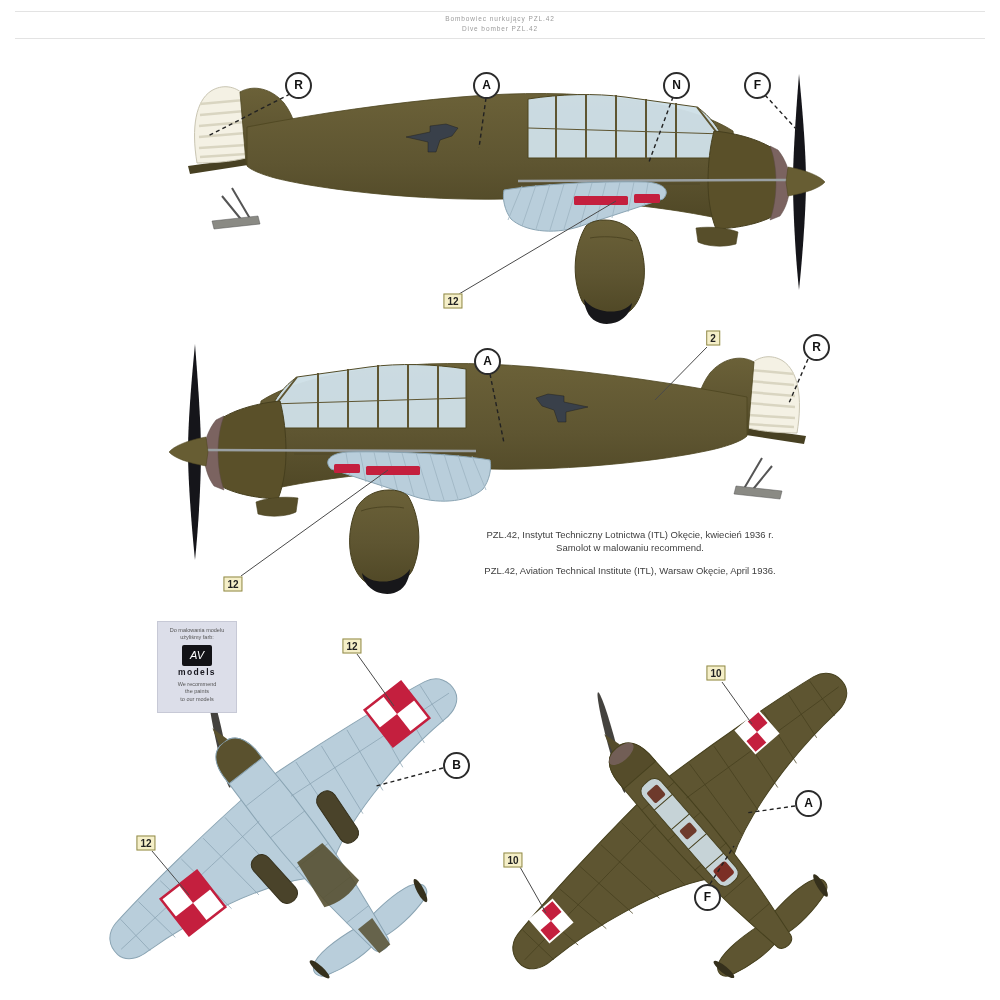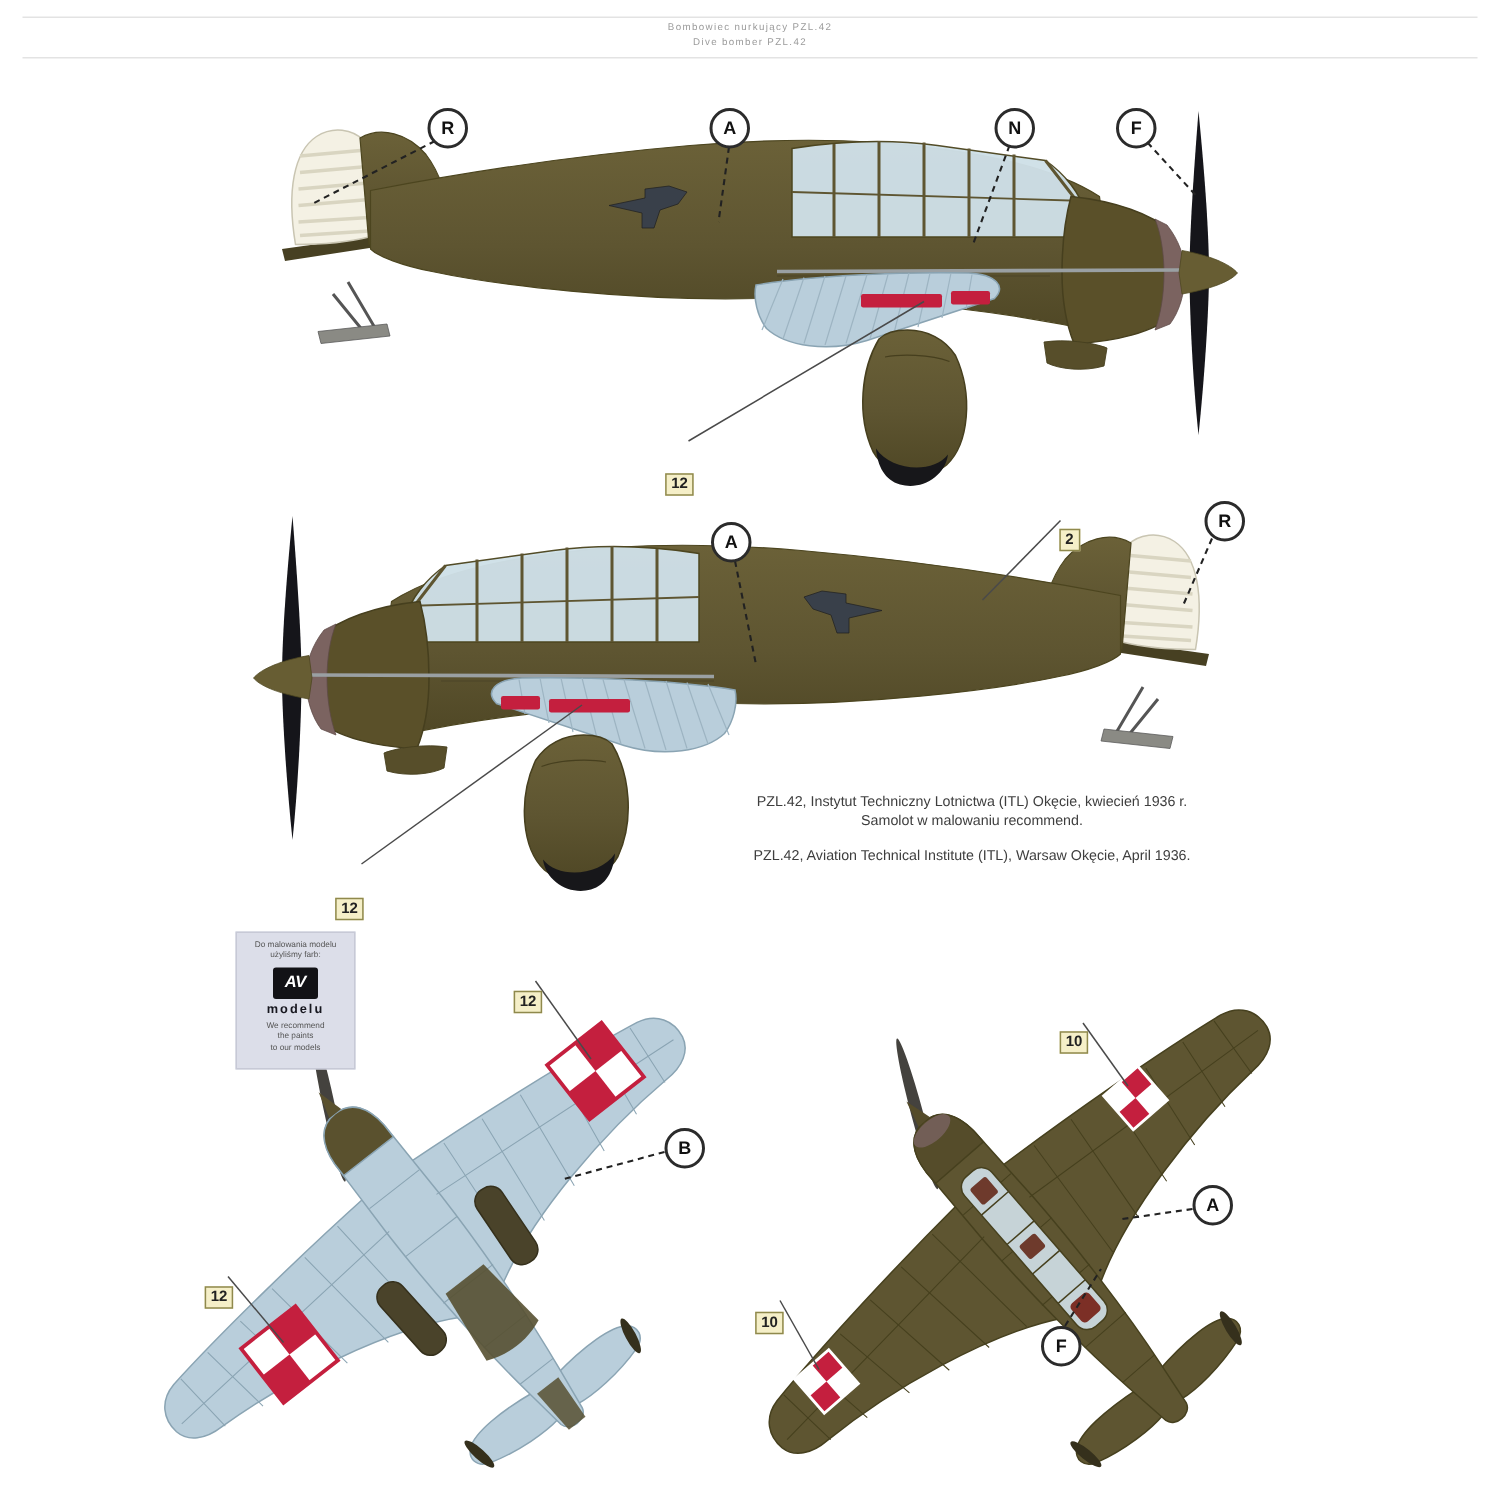--- a/index.html
+++ b/index.html
@@ -7,29 +7,29 @@
         font-family:"Liberation Sans", sans-serif;}
   #art{position:absolute;left:0;top:0;}
   .rule{position:absolute;left:15px;right:15px;height:1px;background:#e3e3e3;}
   .hdr{position:absolute;left:0;width:1000px;text-align:center;color:#9b9b9b;
        font-size:6.5px;letter-spacing:.14em;line-height:1.2;}
   .co-circle{position:absolute;width:23px;height:23px;margin:-13px 0 0 -13px;
        border:2px solid #2b2b2b;border-radius:50%;background:#fff;z-index:5;
        font-weight:bold;font-size:12px;line-height:23px;text-align:center;color:#111;}
   .co-box{position:absolute;transform:translate(-50%,-50%);background:#f5efc8;
        border:1px solid #8f894d;padding:2px 3px 1px 3px;z-index:5;
-       font-weight:bold;font-size:10px;line-height:1;color:#222;margin-top:22px;}
-  .caption{position:absolute;left:475px;top:528px;width:346px;text-align:center;
+       font-weight:bold;font-size:10px;line-height:1;color:#222;}
+  .caption{position:absolute;left:457px;top:528px;width:346px;text-align:center;
        color:#3e3e3e;font-size:9.5px;line-height:1.4;}
   .caption .en{margin-top:9px;}
   .vbox{position:absolute;left:157px;top:621px;width:80px;height:92px;background:#dcdee9;
        border:1px solid #c7c9d6;box-sizing:border-box;padding-top:5px;z-index:4;}
   .v-note{font-size:5.5px;line-height:1.3;color:#555;text-align:center;}
   .v-logo{width:30px;height:21px;background:#121216;border-radius:2px;margin:4px auto 1px auto;
-       color:#fff;font-weight:bold;font-style:italic;font-size:11px;line-height:21px;text-align:center;}
+       color:#fff;font-weight:normal;font-style:italic;font-size:11px;line-height:21px;text-align:center;}
   .v-brand{text-align:center;font-weight:bold;font-size:8.5px;letter-spacing:.16em;color:#17171f;
        margin-bottom:4px;}
   svg .dash{stroke:#222;stroke-width:1.4;stroke-dasharray:4 3.2;fill:none;}
   svg .lead{stroke:#4a4a4a;stroke-width:1;fill:none;}
   .underside{--body:#b9cedb;--line:#8aa4b3;--cowl:#5a512e;}
   .topside{--body:#5e5531;--line:#46401e;--cowl:#554c2a;}
 </style>
 </head>
 <body>
 
@@ -199,21 +199,21 @@
       <div>PZL.42, Aviation Technical Institute (ITL), Warsaw Okęcie, April 1936.</div>
     </div>
   </div>
 
   <div class="vbox">
     <div class="v-note">
       <div>Do malowania modelu</div>
       <div>użyliśmy farb:</div>
     </div>
     <div class="v-logo">AV</div>
-    <div class="v-brand">modelu</div>
+    <div class="v-brand">models</div>
     <div class="v-note">
       <div>We recommend</div>
       <div>the paints</div>
       <div>to our models</div>
     </div>
   </div>
 
 </div>
 
 </body></html>

